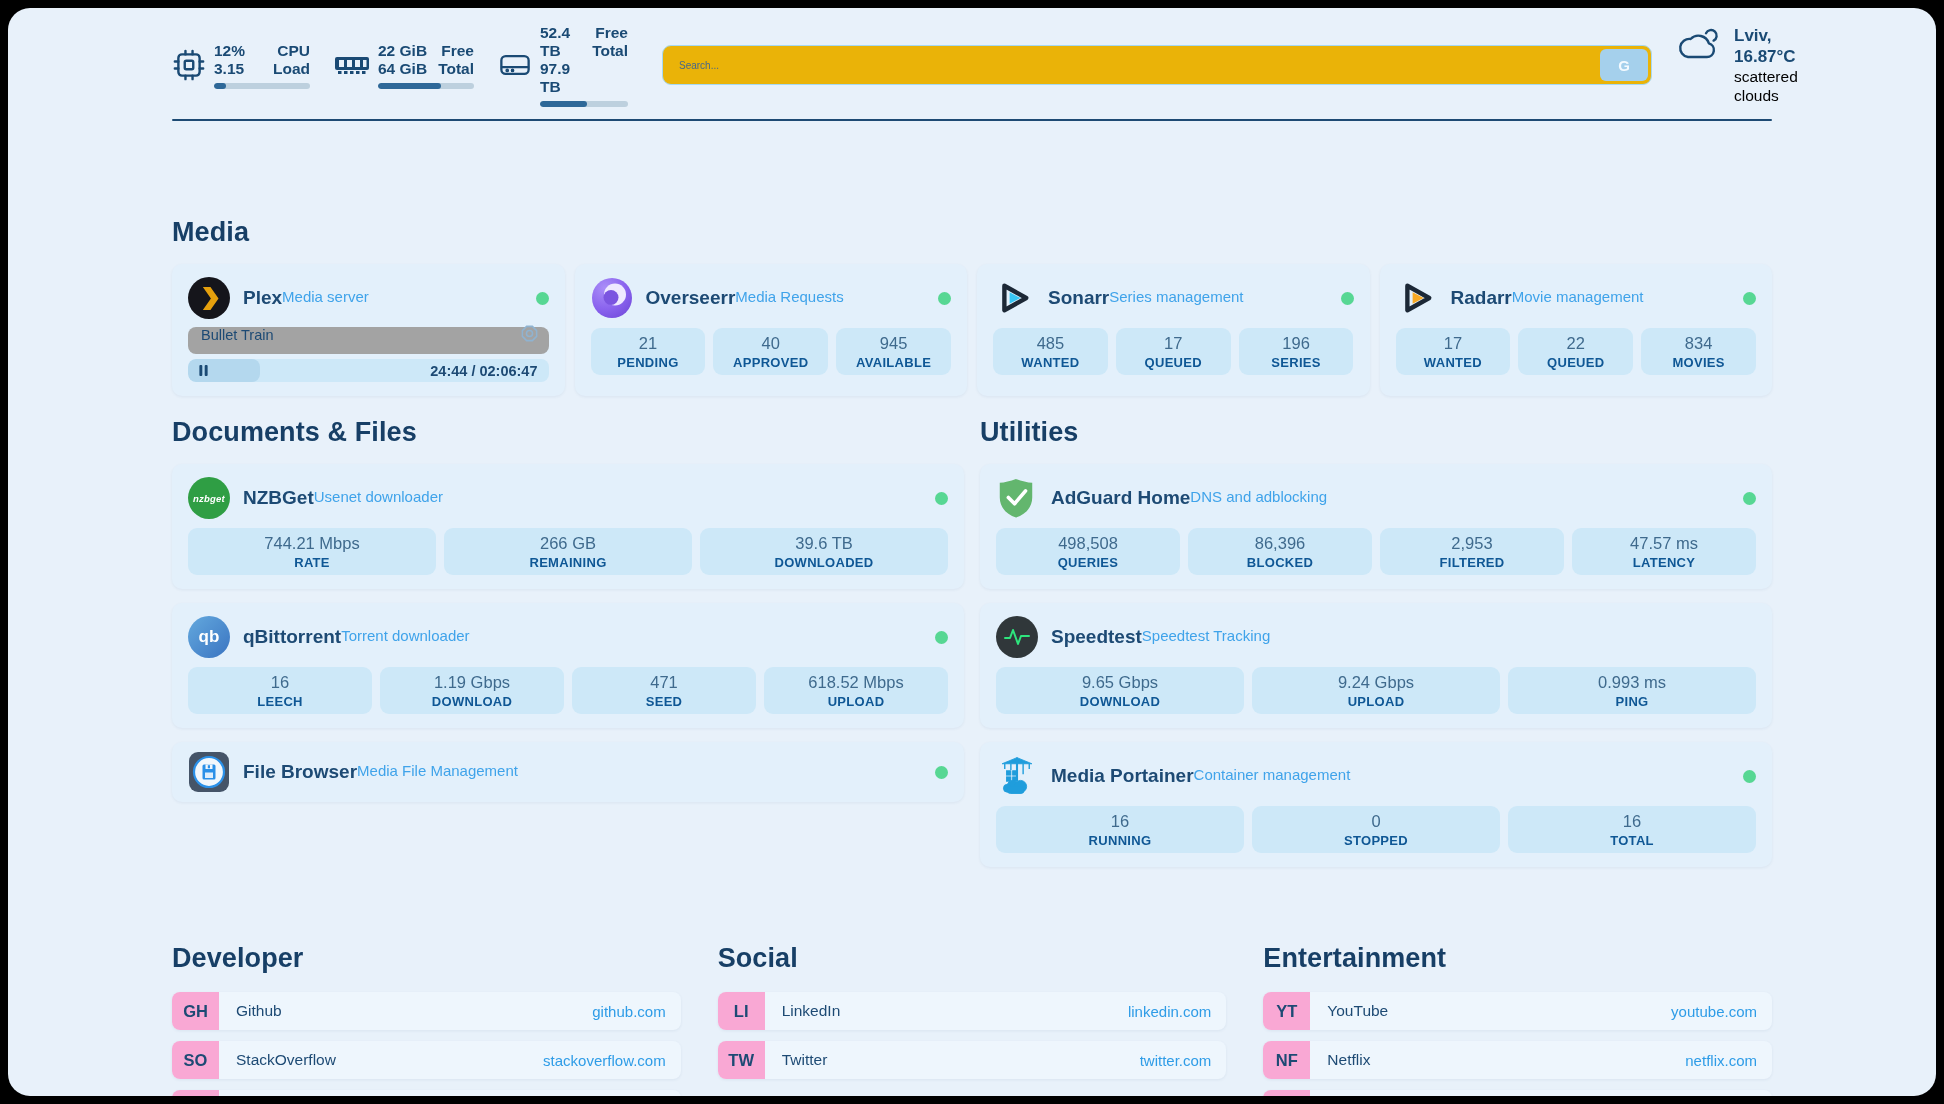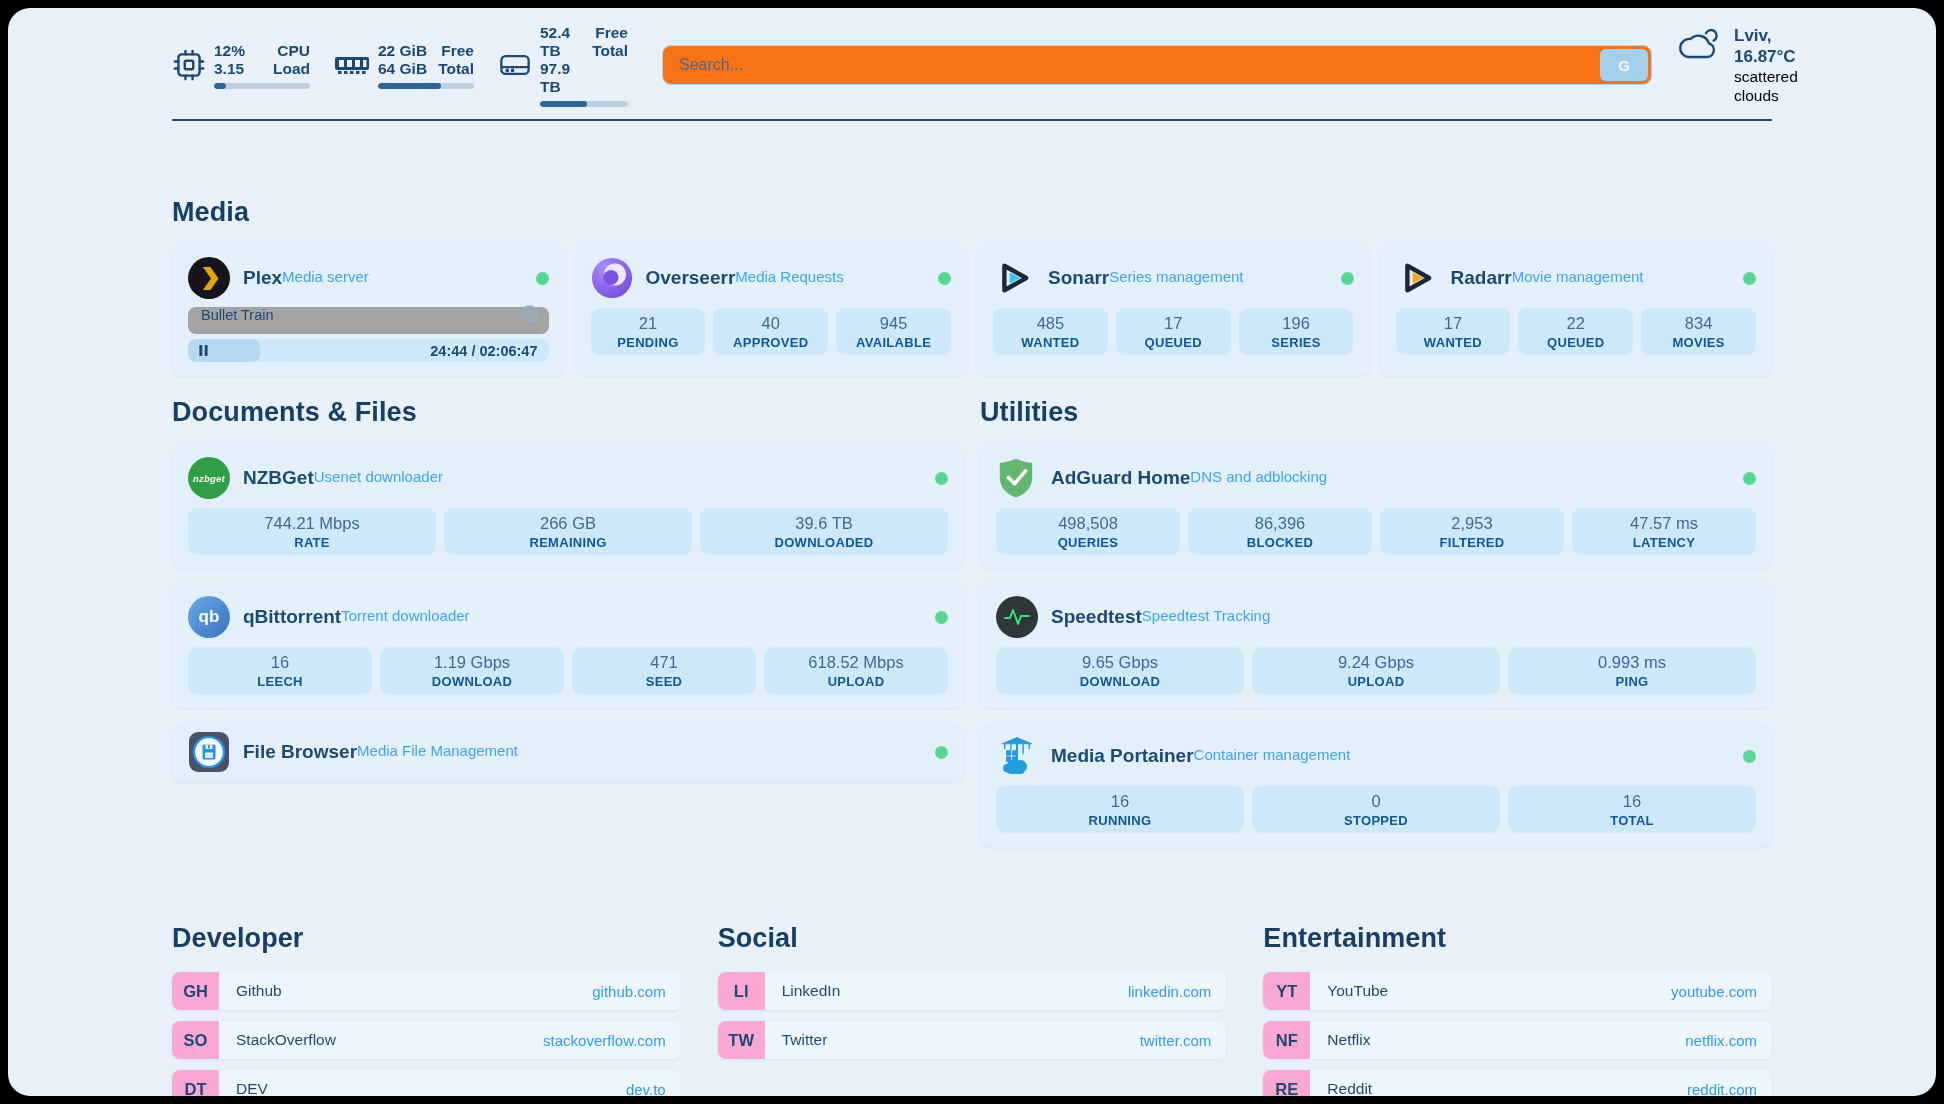--- a/index.html
+++ b/index.html
@@ -28,43 +28,43 @@
   .sys-rows { display:flex; justify-content:space-between; }
   .sys-col { display:flex; flex-direction:column; font-size:15.5px; font-weight:600; color:#1a4a74; line-height:18px; }
   .sys-col.right { align-items:flex-end; }
   .bar { height:6px; border-radius:3px; background:#bdd0de; margin-top:5px; overflow:hidden; }
   .bar-fill { height:100%; border-radius:3px; background:#2e6898; }
 
   .search { flex:none; width:990px; height:40px; margin-left:10px; position:relative; }
   .search input {
     width:100%; height:100%;
     border:1.5px solid #a6d9f3; border-radius:9px;
-    background:#f97316; outline:none;
+    background:#eab308; outline:none;
     padding:0 60px 0 16px;
-    font-size:16px; color:#1a4a74;
+    font-size:10px; color:#1a4a74;
     font-family:inherit;
   }
   .search input::placeholder { color:#47688a; opacity:1; }
   .search-btn {
     position:absolute; right:4px; top:4px;
     width:48px; height:32px; border-radius:6px;
     background:#a5d0ec; color:#f4faff;
     display:flex; align-items:center; justify-content:center;
     font-size:15px; font-weight:600; cursor:pointer;
   }
   .weather { display:flex; align-items:flex-start; margin-left:24px; }
   .weather-icon { margin-right:12px; display:flex; }
   .weather-loc { font-size:17px; font-weight:600; color:#1a4a74; line-height:21px; }
   .weather-cond { font-size:15.5px; color:#000000; line-height:19px; }
 
   .divider { height:2px; background:#1d4a73; margin-top:27px; border-radius:1px; }
 
   
   h2.section-title { font-size:27px; font-weight:600; color:#173f66; letter-spacing:.1px; }
-  .media-section { margin-top:76px; }
+  .media-section { margin-top:96px; }
   .media-grid { display:grid; grid-template-columns:repeat(4,1fr); gap:10px; margin-top:16px; }
 
   .card {
     background:#e3f0fb; border-radius:10px;
     padding:13px 16px 14px;
     box-shadow:0 1px 3px rgba(23,69,109,.07);
     cursor:pointer;
   }
   .card-head { display:flex; align-items:center; }
   .logo { flex:none; width:42px; height:42px; margin-right:13px; position:relative; }

